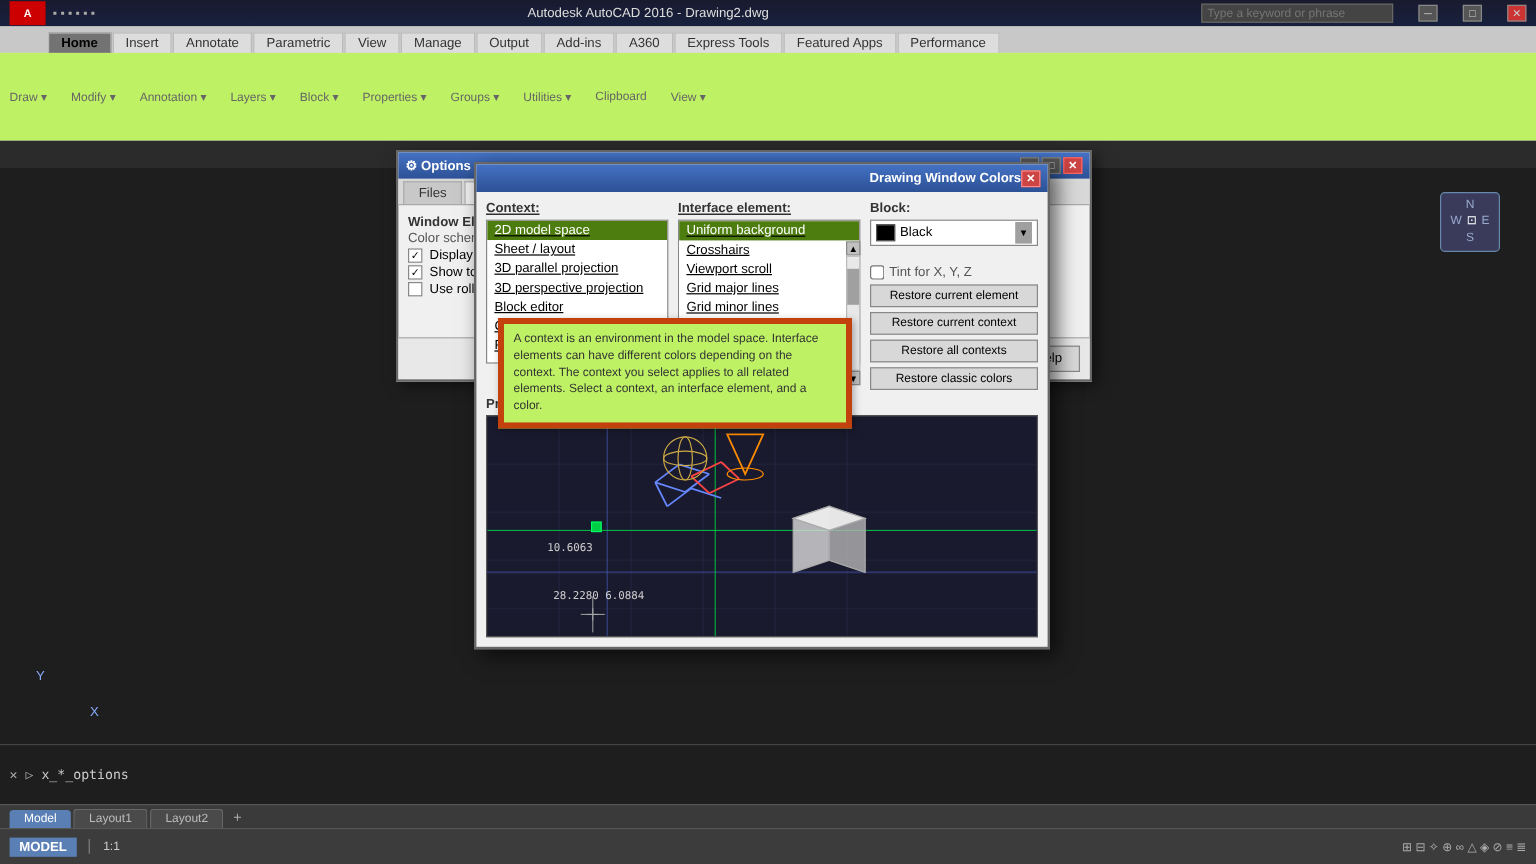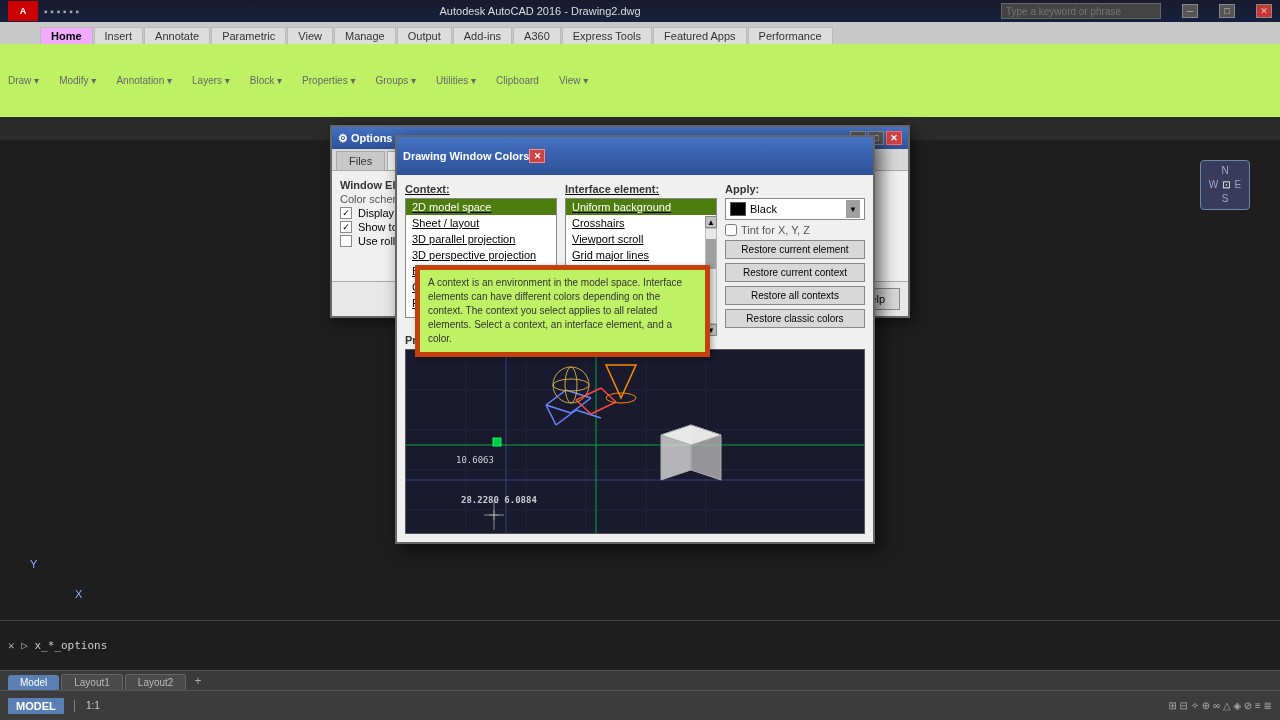--- a/index.html
+++ b/index.html
@@ -62,21 +62,21 @@
       padding: 2px 10px;
       font-size: 11px;
       color: #333;
       cursor: pointer;
       border: 1px solid #bbb;
       border-bottom: none;
       background: #ddd;
       margin-right: 1px;
     }
     .ribbon-tab.active {
-      background: #f0abfc;
+      background: #737373;
       color: #000;
       font-weight: bold;
     }
     .ribbon-content {
       height: 73px;
       background: #bef264;
       display: flex;
       align-items: center;
       padding: 4px 8px;
       gap: 2px;
@@ -185,25 +185,25 @@
       position: absolute;
       top: 135px;
       left: 395px;
       width: 480px;
       background: #f0f0f0;
       border: 2px solid #666;
       box-shadow: 6px 6px 16px rgba(0,0,0,0.6);
       z-index: 20;
     }
     .dwc-title-bar {
-      height: 38px;
+      height: 23px;
       background: linear-gradient(to bottom, #4472c4, #2c5196);
       display: flex;
       align-items: center;
-      justify-content: flex-start;
+      justify-content: flex-end;
       padding: 0 6px;
       color: white;
       font-size: 11px;
       font-weight: bold;
     }
     .dwc-close {
       width: 16px; height: 14px;
       background: #cc4444;
       border: 1px solid #ff8888;
       color: white;
@@ -276,21 +276,21 @@
       height: 18px;
       background: #a0a0a0;
       display: flex; align-items: center; justify-content: center;
       font-size: 8px;
       margin-left: auto;
     }
     .dwc-tint-row {
       display: flex;
       align-items: center;
       gap: 4px;
-      margin-top: 4px;
+      margin-top: 16px;
       font-size: 11px;
       color: #555;
     }
     .dwc-restore-btns {
       display: flex;
       flex-direction: column;
       gap: 4px;
       margin-top: 4px;
     }
     .restore-btn {
@@ -633,21 +633,21 @@
               <div style="width:12px; height:12px; background:#c0c0c0; border:1px solid #888; display:flex; align-items:center; justify-content:center; font-size:8px; cursor:pointer;">▲</div>
               <div style="flex:1; background:#e8e8e8; border:1px solid #bbb;">
                 <div style="width:100%; height:30px; background:#a0a0a0; margin-top:10px;"></div>
               </div>
               <div style="width:12px; height:12px; background:#c0c0c0; border:1px solid #888; display:flex; align-items:center; justify-content:center; font-size:8px; cursor:pointer;">▼</div>
             </div>
           </div>
         </div>
 
         <div class="dwc-color-section">
-          <div class="dwc-color-label">Apply:</div>
+          <div class="dwc-color-label">Block:</div>
           <div class="dwc-color-dropdown">
             <div class="color-swatch" style="background:#000;"></div>
             <span>Black</span>
             <div class="dropdown-arrow">▼</div>
           </div>
           <div class="dwc-tint-row">
             <input type="checkbox" style="">
             <span>Tint for X, Y, Z</span>
           </div>
           <div class="dwc-restore-btns">
@@ -710,21 +710,21 @@
             <rect x="87" y="88" width="8" height="8" fill="#00cc44" stroke="#00ff66" stroke-width="1"></rect>
 
             <line x1="88" y1="150" x2="88" y2="180" stroke="#aaa" stroke-width="0.8"></line>
             <line x1="78" y1="165" x2="98" y2="165" stroke="#aaa" stroke-width="0.8"></line>
 
             <line x1="83" y1="165" x2="93" y2="165" stroke="#aaa" stroke-width="0.8"></line>
             <line x1="88" y1="160" x2="88" y2="170" stroke="#aaa" stroke-width="0.8"></line>
           </svg>
 
           <div style="position:absolute; left:50px; top:105px; color:#cccccc; font-size:9px; font-family:monospace;">10.6063</div>
-          <div style="position:absolute; left:55px; top:145px; color:#cccccc; font-size:9px; font-family:monospace;font-weight:bold;">28.2280  6.0884</div>
+          <div style="position:absolute; left:55px; top:145px; color:#cccccc; font-size:9px; font-family:monospace;">28.2280  6.0884</div>
         </div>
       </div>
     </div>
 
   </div>
 
   <div class="tooltip-overlay">
     <span>A context is an environment in the model space. Interface elements can have different colors depending on the context. The context you select applies to all related elements. Select a context, an interface element, and a color.</span>
   </div>
 

